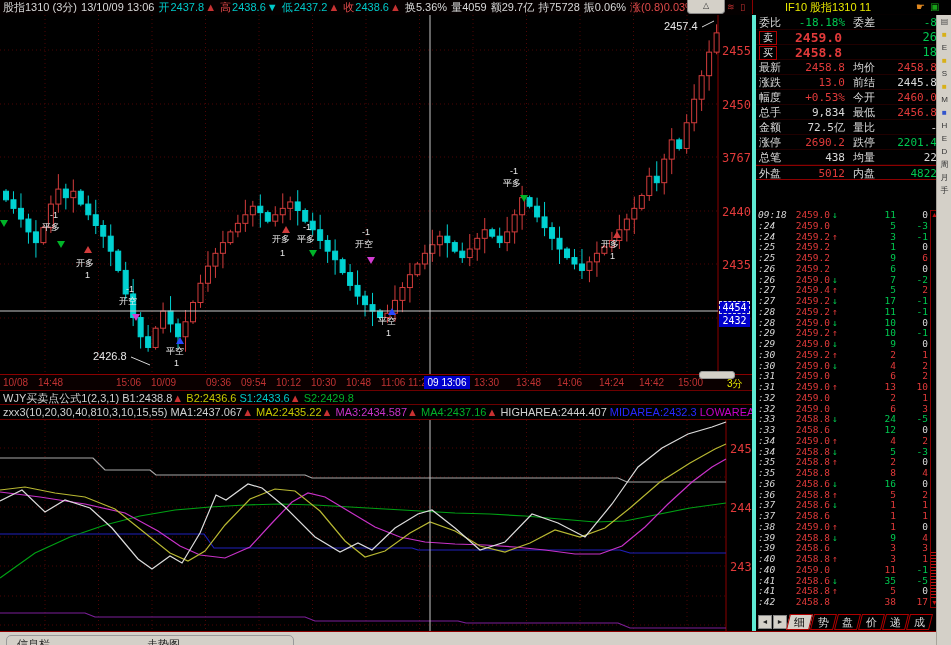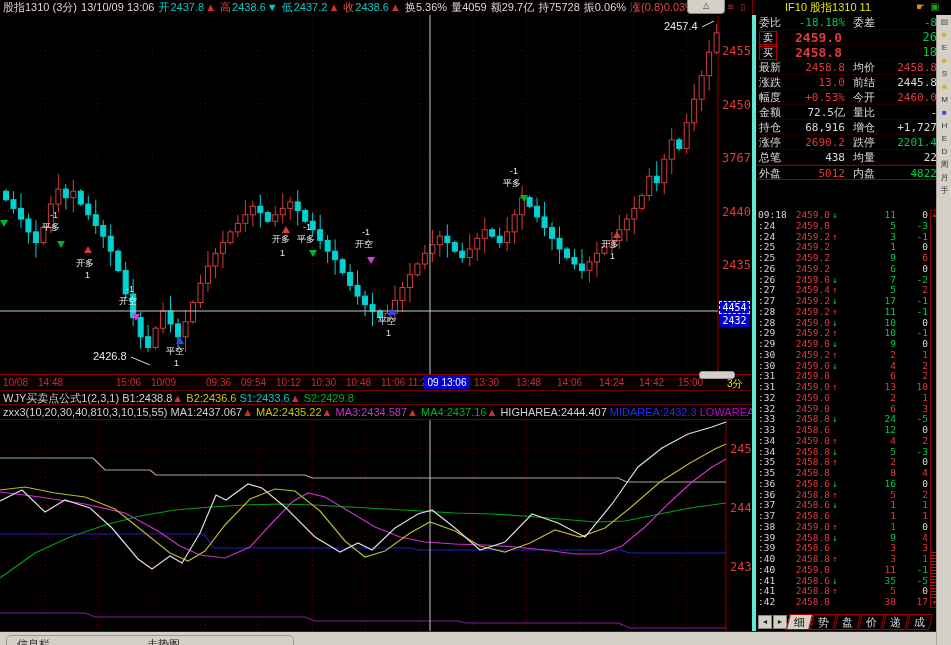--- a/index.html
+++ b/index.html
@@ -54,21 +54,21 @@
   .qrow.big .bx{width:16px;height:12px;margin-top:1px;border:1px solid #b00000;color:#e8e8e8;
         text-align:center;font-size:10px;line-height:12px;}
   .qrow.big .px{flex:1;color:#e13a3a;font-size:13px;font-weight:bold;padding-left:18px;
         font-family:"DejaVu Sans Mono",monospace;}
   .qrow.big .sz{width:40px;text-align:right;color:#00c850;font-size:12px;
         font-family:"DejaVu Sans Mono",monospace;}
   .qrow.flow{border-top:1px solid #8b0000;border-bottom:1px solid #8b0000;}
   #tick-list{position:absolute;left:0;top:195px;width:184px;height:398px;overflow:hidden;}
   .trow{display:flex;height:10.75px;line-height:10.75px;font-size:9.5px;
         font-family:"DejaVu Sans Mono",monospace;padding-left:2px;}
-  .tt{width:30px;color:#d8d8d8;}
+  .tt{width:30px;color:#d8d8d8;font-style:italic;}
   .tp{width:42px;text-align:right;color:#e13a3a;}
   .ta{width:10px;text-align:center;}
   .tv{flex:1;text-align:right;}
   .tx{width:32px;text-align:right;padding-right:12px;}
   #tick-scroll{position:absolute;right:1px;top:195px;width:9px;height:398px;background:#000;
                border:1px solid #8b0000;box-sizing:border-box;}
   #tick-scroll .up,#tick-scroll .dn{position:absolute;left:0;width:7px;height:8px;color:#c01010;
                font-size:7px;line-height:8px;text-align:center;}
   #tick-scroll .up{top:0;} #tick-scroll .dn{bottom:0;}
   #tick-scroll .thumb{position:absolute;left:0;bottom:9px;width:7px;height:46px;
@@ -472,30 +472,30 @@
           <span class="ql2">前结</span>
           <span class="qv" style="color: rgb(216, 216, 216);">2445.8</span>
         </div>
         <div class="qrow">
           <span class="ql">幅度</span>
           <span class="qv" style="color: rgb(225, 58, 58);">+0.53%</span>
           <span class="ql2">今开</span>
           <span class="qv" style="color: rgb(225, 58, 58);">2460.0</span>
         </div>
         <div class="qrow">
+          <span class="ql">总手</span>
+          <span class="qv" style="color: rgb(216, 216, 216);">9,834</span>
+          <span class="ql2">最低</span>
+          <span class="qv" style="color: rgb(225, 58, 58);">2456.8</span>
+        </div>
+        <div class="qrow">
           <span class="ql">金额</span>
           <span class="qv" style="color: rgb(216, 216, 216);">72.5亿</span>
           <span class="ql2">量比</span>
           <span class="qv" style="color: rgb(216, 216, 216);">-</span>
-        </div>
-        <div class="qrow">
-          <span class="ql">持仓</span>
-          <span class="qv" style="color: rgb(216, 216, 216);">68,916</span>
-          <span class="ql2">增仓</span>
-          <span class="qv" style="color: rgb(216, 216, 216);">+1,727</span>
         </div>
         <div class="qrow">
           <span class="ql">涨停</span>
           <span class="qv" style="color: rgb(225, 58, 58);">2690.2</span>
           <span class="ql2">跌停</span>
           <span class="qv" style="color: rgb(0, 200, 80);">2201.4</span>
         </div>
         <div class="qrow">
           <span class="ql">总笔</span>
           <span class="qv" style="color: rgb(216, 216, 216);">438</span>

